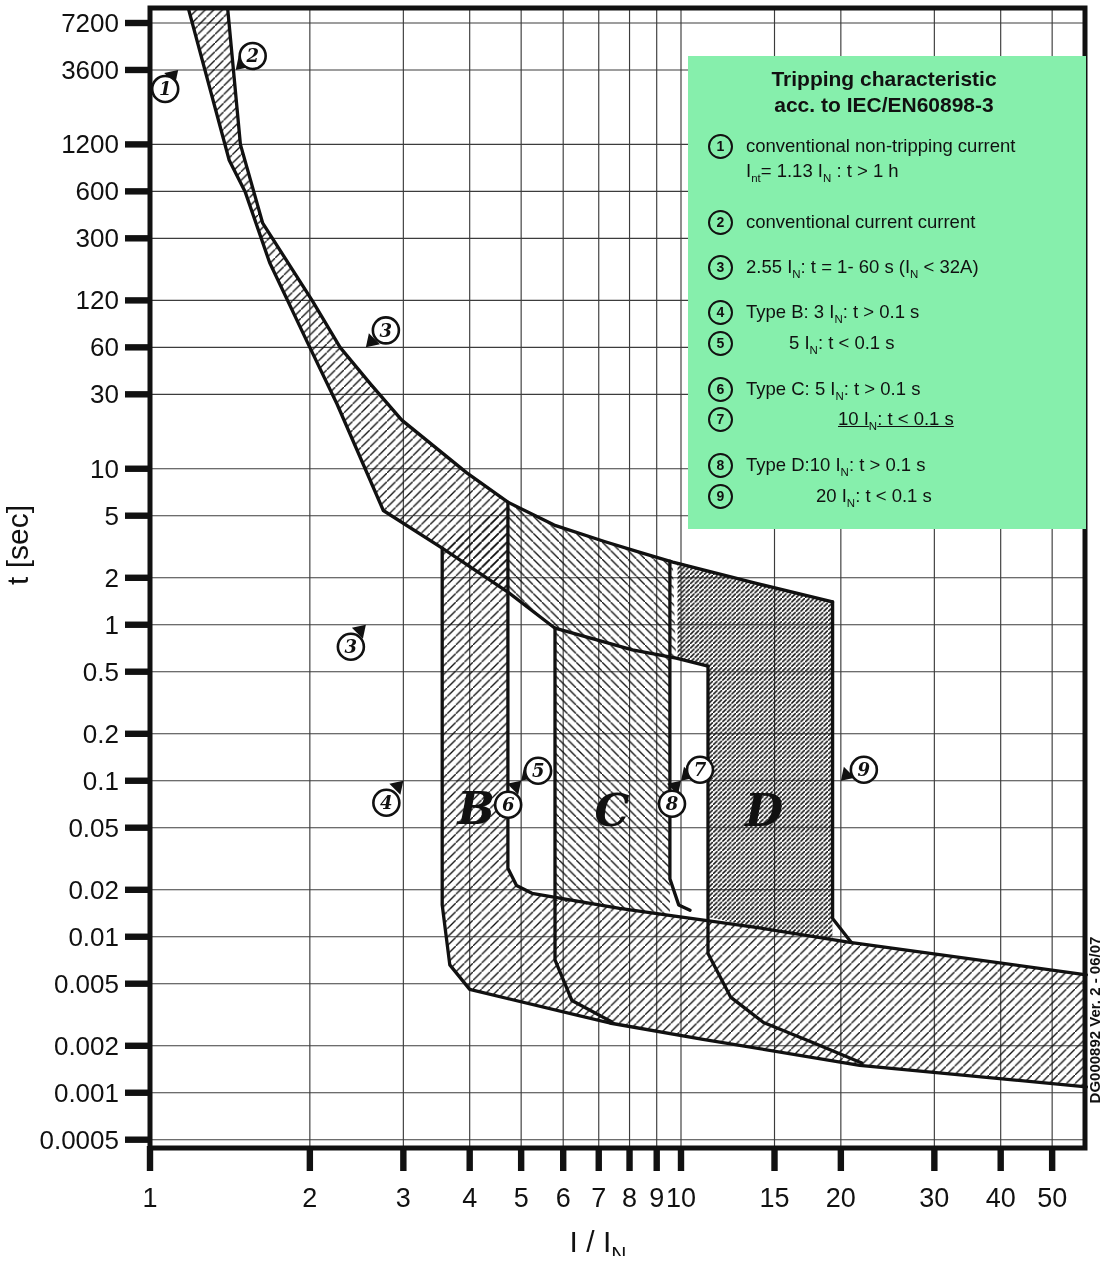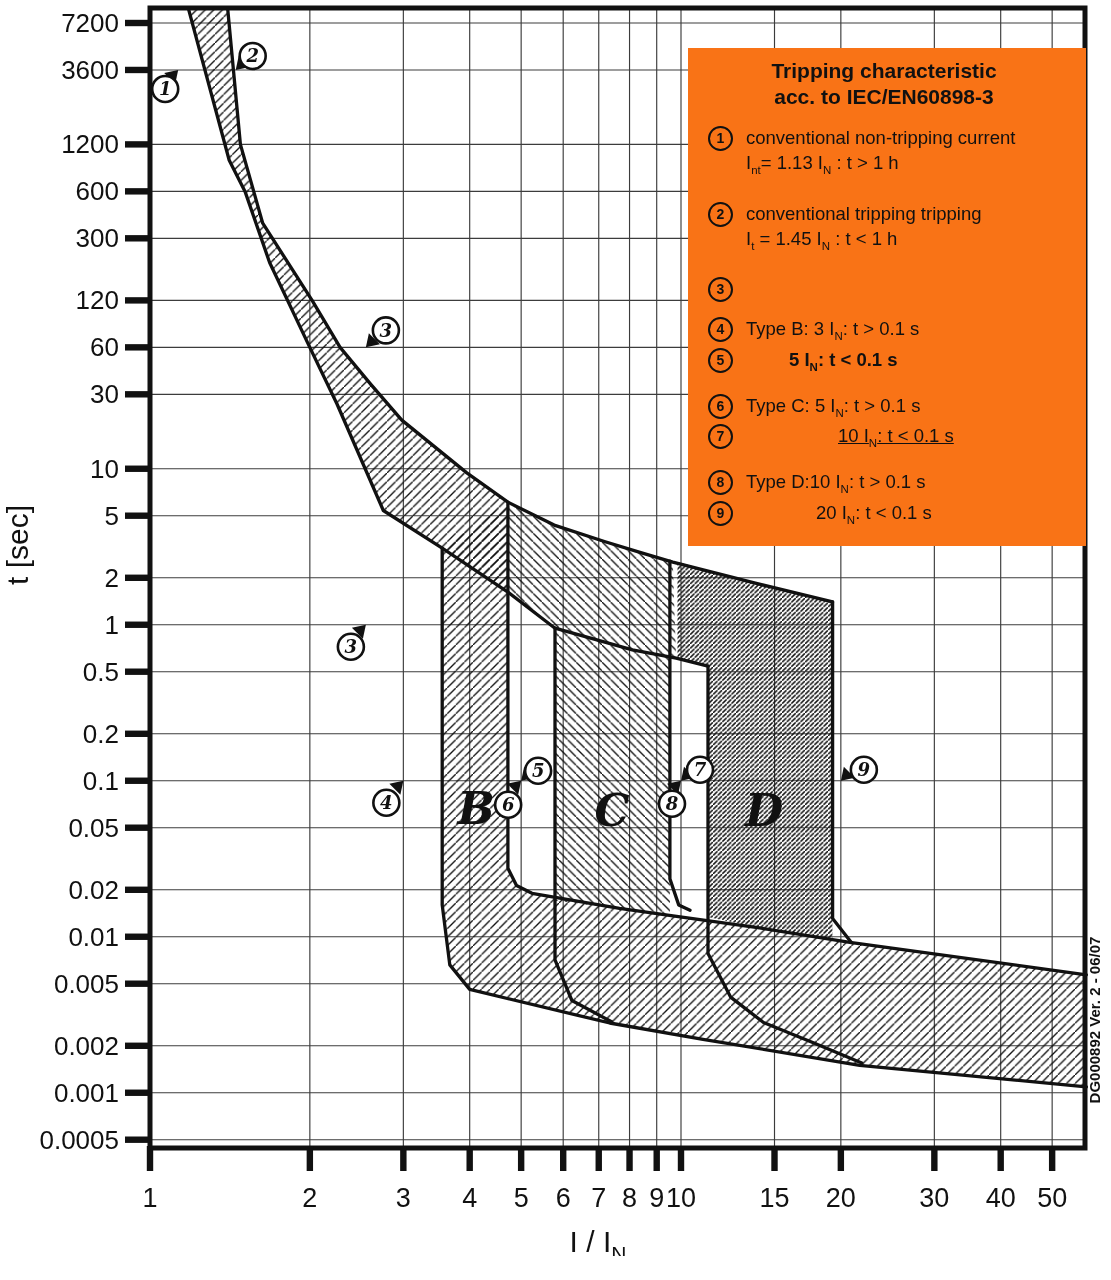--- a/index.html
+++ b/index.html
@@ -1,21 +1,21 @@
 <!DOCTYPE html>
 <html><head>
 <meta charset="utf-8">
 <style>
   html,body{margin:0;padding:0;background:#fff;}
   #stage{position:relative;width:1111px;height:1256px;background:#ffffff;overflow:hidden;
          font-family:"Liberation Sans", sans-serif;color:#111;}
   #chart-svg{position:absolute;left:0;top:0;}
   sub{font-size:0.62em;}
   
-  #legend{position:absolute;left:688px;top:48px;width:398px;background:#f97316;
+  #legend{position:absolute;left:688px;top:56px;width:398px;background:#86efac;
           padding:10px 0 14px 20px;box-sizing:border-box;}
   #legend .ttl{text-align:center;font-weight:600;font-size:21px;line-height:26px;width:352px;}
   #legend .rows{margin-top:16px;}
   #legend .row{display:flex;align-items:flex-start;font-size:18.5px;line-height:24px;}
   #legend .circ{flex:none;width:21px;height:21px;border:2px solid #111;border-radius:50%;
           text-align:center;font-size:14px;line-height:21px;font-weight:700;margin-right:13px;}
   #legend .spacer{flex:none;width:38px;}
   #legend .txt{white-space:nowrap;}
 </style>
 </head>
@@ -238,36 +238,33 @@
         <div class="row">
           <span class="circ">1</span>
           <span class="txt">conventional non-tripping current</span>
         </div>
         <div class="row">
           <span class="spacer"></span>
           <span class="txt">I<sub>nt</sub>= 1.13 I<sub>N</sub> : t &gt; 1 h</span>
         </div>
         <div class="row" style="margin-top: 20px;">
           <span class="circ">2</span>
-          <span class="txt">conventional tripping tripping</span>
-        </div>
-        <div class="row">
-          <span class="spacer"></span>
-          <span class="txt">I<sub>t</sub> = 1.45 I<sub>N</sub> : t &lt; 1 h</span>
+          <span class="txt">conventional current current</span>
         </div>
         <div class="row" style="margin-top: 20px;">
           <span class="circ">3</span>
+          <span class="txt">2.55 I<sub>N</sub>: t = 1- 60 s (I<sub>N</sub> &lt; 32A)</span>
         </div>
         <div class="row" style="margin-top: 15px;">
           <span class="circ">4</span>
           <span class="txt">Type B: 3 I<sub>N</sub>: t &gt; 0.1 s</span>
         </div>
         <div class="row">
           <span class="circ">5</span>
-          <span class="txt" style="padding-left: 43px; font-weight: bold;">5 I<sub>N</sub>: t &lt; 0.1 s</span>
+          <span class="txt" style="padding-left: 43px;">5 I<sub>N</sub>: t &lt; 0.1 s</span>
         </div>
         <div class="row" style="margin-top: 15px;">
           <span class="circ">6</span>
           <span class="txt">Type C: 5 I<sub>N</sub>: t &gt; 0.1 s</span>
         </div>
         <div class="row">
           <span class="circ">7</span>
           <span class="txt" style="padding-left: 92px; text-decoration: underline;">10 I<sub>N</sub>: t &lt; 0.1 s</span>
         </div>
         <div class="row" style="margin-top: 15px;">

